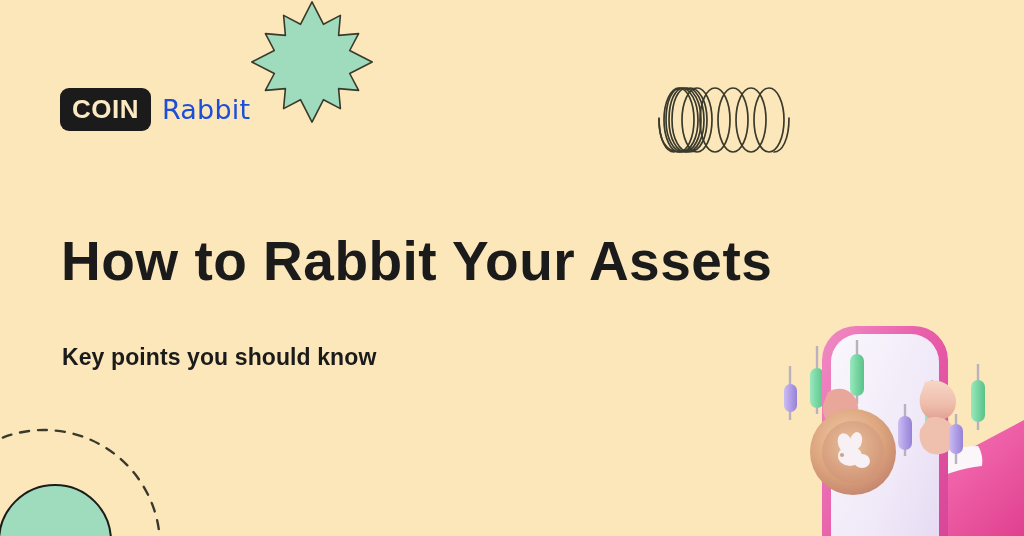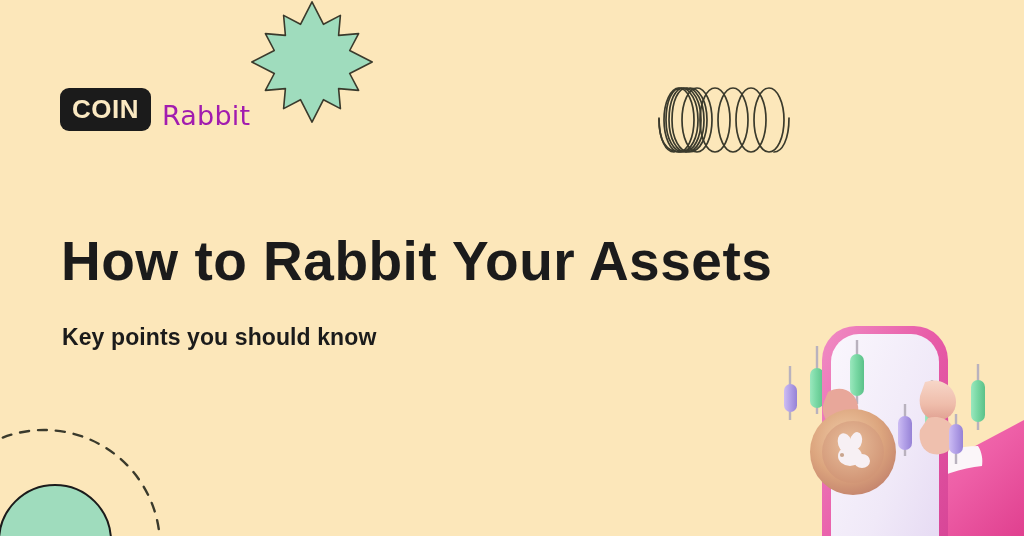--- a/index.html
+++ b/index.html
@@ -29,36 +29,36 @@
     height: 536px;
     pointer-events: none;
   }
 
   
   .logo {
     position: absolute;
     left: 60px;
     top: 88px;
     display: flex;
-    align-items: flex-end;
+    align-items: center;
     gap: 11px;
   }
   .logo-badge {
     background: #1B1B1B;
     color: #FBE9C2;
     font-size: 26px;
     font-weight: 700;
     letter-spacing: 0.5px;
     line-height: 1;
     padding: 8px 12px 9px 12px;
     border-radius: 9px;
     font-family: "Liberation Sans", sans-serif;
   }
   .logo-word {
-    color: #a21caf;
+    color: #1d4ed8;
     font-size: 27px;
     font-weight: 400;
     letter-spacing: 0.2px;
     font-family: "DejaVu Sans", sans-serif;
   }
 
   
   .headline {
     position: absolute;
     left: 61px;
@@ -67,21 +67,21 @@
     font-size: 55px;
     font-weight: 700;
     letter-spacing: 0.5px;
     line-height: 1.08;
     white-space: nowrap;
     font-family: "Liberation Sans", sans-serif;
   }
   .subhead {
     position: absolute;
     left: 62px;
-    top: 324px;
+    top: 344px;
     color: #1B1B1B;
     font-size: 23px;
     font-weight: 700;
     letter-spacing: 0.1px;
     white-space: nowrap;
     font-family: "Liberation Sans", sans-serif;
   }
 
   
   .illustration {

